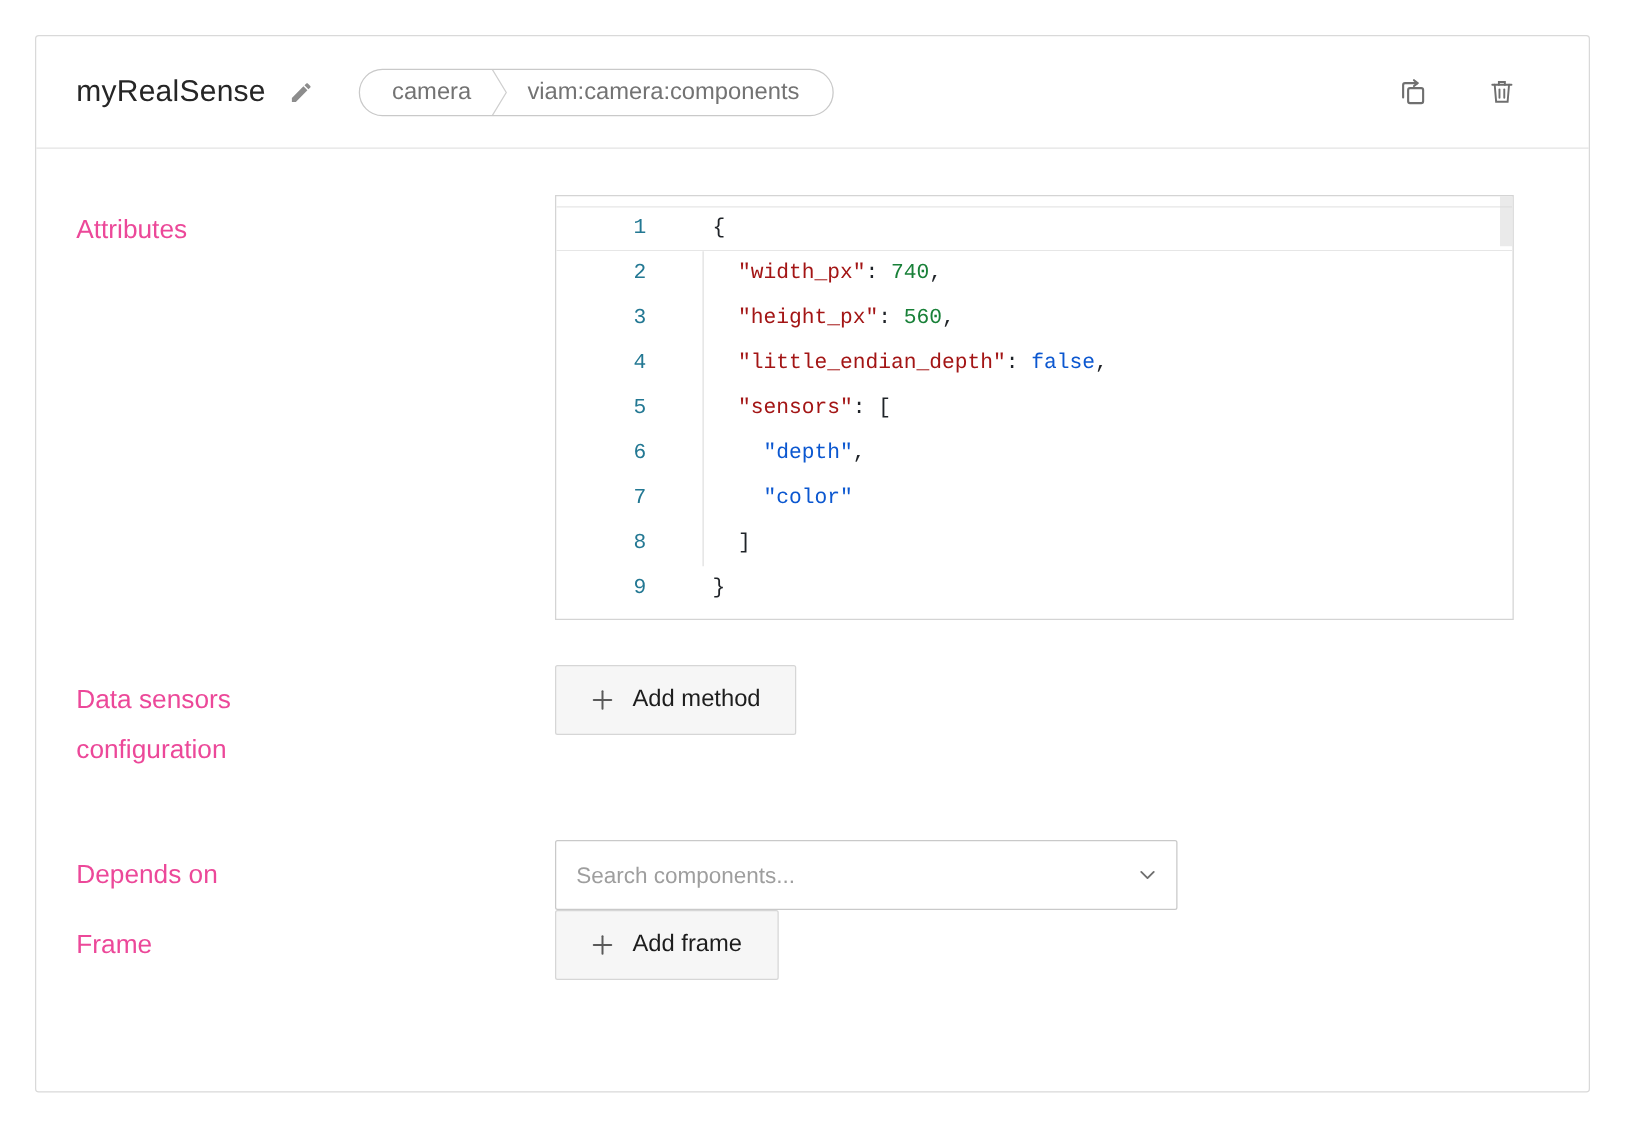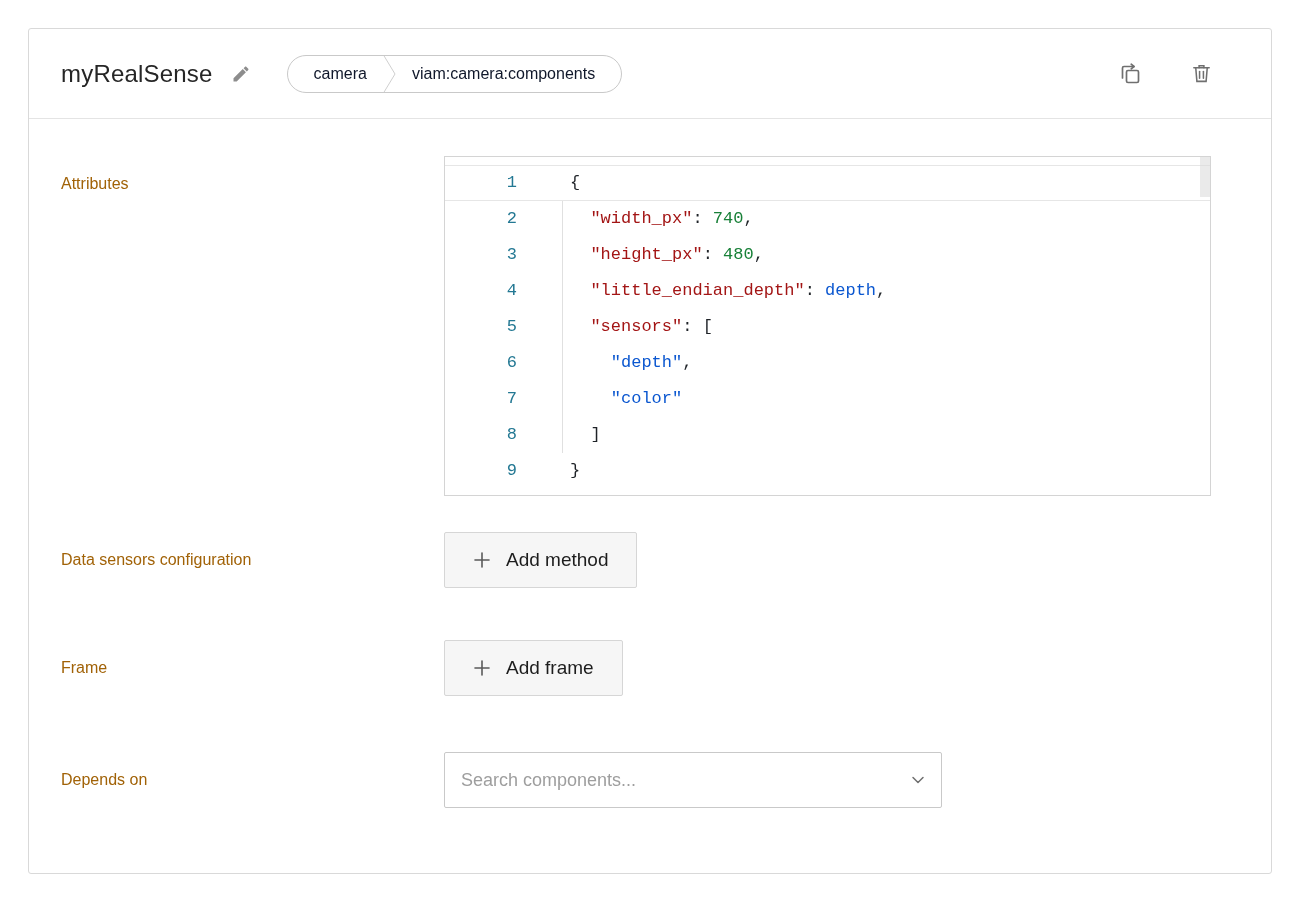--- a/index.html
+++ b/index.html
@@ -50,29 +50,29 @@
     height: 38px;
     display: inline-flex;
     align-items: center;
     border: 1px solid #c9c9c9;
     border-radius: 19px;
     padding: 0 26px;
     gap: 16px;
     background: #fff;
     overflow: hidden;
   }
-  .type-pill .pill-text { font-size: 16px; color: #0f172a; white-space: nowrap; }
+  .type-pill .pill-text { font-size: 19px; color: #737373; white-space: nowrap; }
   .header-actions { margin-left: auto; display: flex; align-items: center; gap: 44px; }
 
   
   .card-body { padding: 37px 32px 0 32px; }
   .row { display: grid; grid-template-columns: 383px 1fr; align-items: start; }
   .row-label {
-    font-size: 16px;
-    color: #a16207;
+    font-size: 21px;
+    color: #ec4899;
     line-height: 40px;
     padding-top: 8px;
     max-width: 225px;
   }
   .row-attributes { margin-bottom: 36px; }
   .row-capture    { margin-bottom: 52px; }
   .row-frame      { margin-bottom: 56px; }
 
   
   .editor {
@@ -217,25 +217,25 @@
             <div class="code-line active">
               <span class="gutter">1</span>
               <span class="code-text"><span class="tok-p">{</span></span>
             </div>
             <div class="code-line">
               <span class="gutter">2</span>
               <span class="code-text"><span class="tok-p">  </span><span class="tok-k">"width_px"</span><span class="tok-p">: </span><span class="tok-n">740</span><span class="tok-p">,</span></span>
             </div>
             <div class="code-line">
               <span class="gutter">3</span>
-              <span class="code-text"><span class="tok-p">  </span><span class="tok-k">"height_px"</span><span class="tok-p">: </span><span class="tok-n">480</span><span class="tok-p">,</span></span>
+              <span class="code-text"><span class="tok-p">  </span><span class="tok-k">"height_px"</span><span class="tok-p">: </span><span class="tok-n">560</span><span class="tok-p">,</span></span>
             </div>
             <div class="code-line">
               <span class="gutter">4</span>
-              <span class="code-text"><span class="tok-p">  </span><span class="tok-k">"little_endian_depth"</span><span class="tok-p">: </span><span class="tok-b">depth</span><span class="tok-p">,</span></span>
+              <span class="code-text"><span class="tok-p">  </span><span class="tok-k">"little_endian_depth"</span><span class="tok-p">: </span><span class="tok-b">false</span><span class="tok-p">,</span></span>
             </div>
             <div class="code-line">
               <span class="gutter">5</span>
               <span class="code-text"><span class="tok-p">  </span><span class="tok-k">"sensors"</span><span class="tok-p">: [</span></span>
             </div>
             <div class="code-line">
               <span class="gutter">6</span>
               <span class="code-text"><span class="tok-p">    </span><span class="tok-s">"depth"</span><span class="tok-p">,</span></span>
             </div>
             <div class="code-line">
@@ -264,41 +264,41 @@
             <svg width="18" height="18" viewBox="0 0 18 18" fill="none" stroke="#5a5a5a" stroke-width="1.6" stroke-linecap="round">
               <path d="M9 2v14"></path>
                 <path d="M2 9h14"></path>
             </svg>
           </span>
           <span>Add method</span>
         </button>
       </div>
     </div>
 
+    <div class="row row-depends">
+      <div class="row-label">Depends on</div>
+      <div class="select-wrap">
+        <input class="search-select" type="text" placeholder="Search components..." style="">
+        <span class="select-chevron">
+          <svg width="16" height="16" viewBox="0 0 16 16" fill="none" stroke="#6f6f6f" stroke-width="1.5" stroke-linecap="round" stroke-linejoin="round">
+            <path d="M3 5.5l5 5 5-5"></path>
+          </svg>
+        </span>
+      </div>
+    </div>
+
     <div class="row row-frame">
       <div class="row-label">Frame</div>
       <div>
         <button class="add-btn">
           <span style="display:inline-flex;">
             <svg width="18" height="18" viewBox="0 0 18 18" fill="none" stroke="#5a5a5a" stroke-width="1.6" stroke-linecap="round">
               <path d="M9 2v14"></path>
                 <path d="M2 9h14"></path>
             </svg>
           </span>
           <span>Add frame</span>
         </button>
       </div>
     </div>
 
-    <div class="row row-depends">
-      <div class="row-label">Depends on</div>
-      <div class="select-wrap">
-        <input class="search-select" type="text" placeholder="Search components..." style="">
-        <span class="select-chevron">
-          <svg width="16" height="16" viewBox="0 0 16 16" fill="none" stroke="#6f6f6f" stroke-width="1.5" stroke-linecap="round" stroke-linejoin="round">
-            <path d="M3 5.5l5 5 5-5"></path>
-          </svg>
-        </span>
-      </div>
-    </div>
-
   </div>
 </div>
 
 </body></html>

